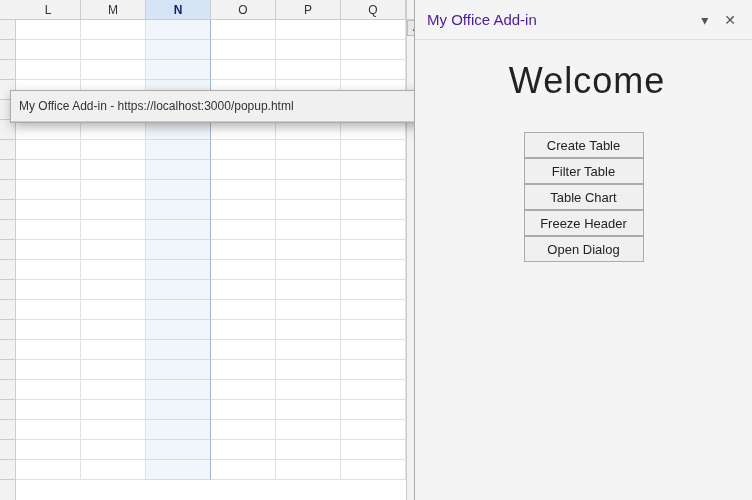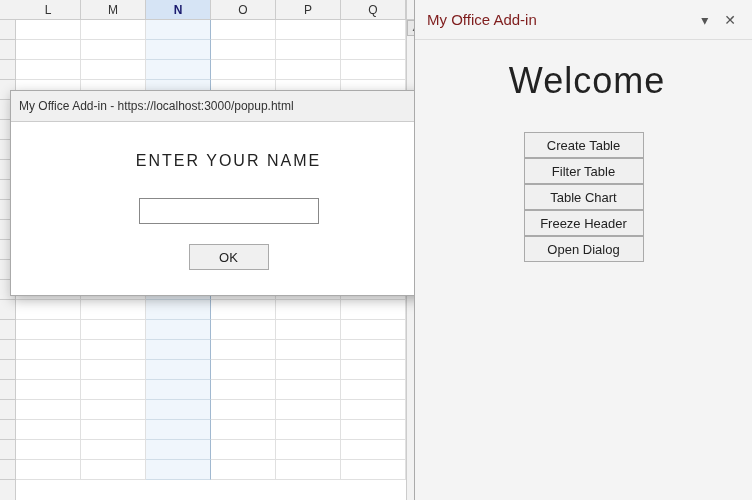--- a/index.html
+++ b/index.html
@@ -205,21 +205,21 @@
       background: #f4f4f4;
       border-bottom: 1px solid #ddd;
       display: flex;
       align-items: center;
       justify-content: space-between;
       padding: 0 12px;
     }
 
     .addin-title {
       font-size: 15px;
-      color: #7f1d1d;
+      color: #4c1d95;
       font-weight: 400;
     }
 
     .addin-titlebar-controls {
       display: flex;
       align-items: center;
       gap: 8px;
     }
 
     .addin-ctrl-btn {
@@ -499,25 +499,20 @@
 
     <div class="excel-scroll-right">
       <div class="scroll-arrow">▲</div>
     </div>
   </div>
 
   <div class="dialog-overlay">
     <div class="dialog-title-bar">
       <span class="dialog-title-text">My Office Add-in - https://localhost:3000/popup.html</span>
       <button class="dialog-close-btn">×</button>
-    </div>
-    <div class="dialog-body">
-      <div class="dialog-prompt">ENTER YOUR NAME</div>
-      <input class="dialog-input" type="text" style="">
-      <button class="dialog-ok-btn">OK</button>
     </div>
   </div>
 </div>
 
 <div class="addin-panel">
   <div class="addin-titlebar">
     <span class="addin-title">My Office Add-in</span>
     <div class="addin-titlebar-controls">
       <button class="addin-ctrl-btn">▾</button>
       <button class="addin-ctrl-btn">✕</button>

